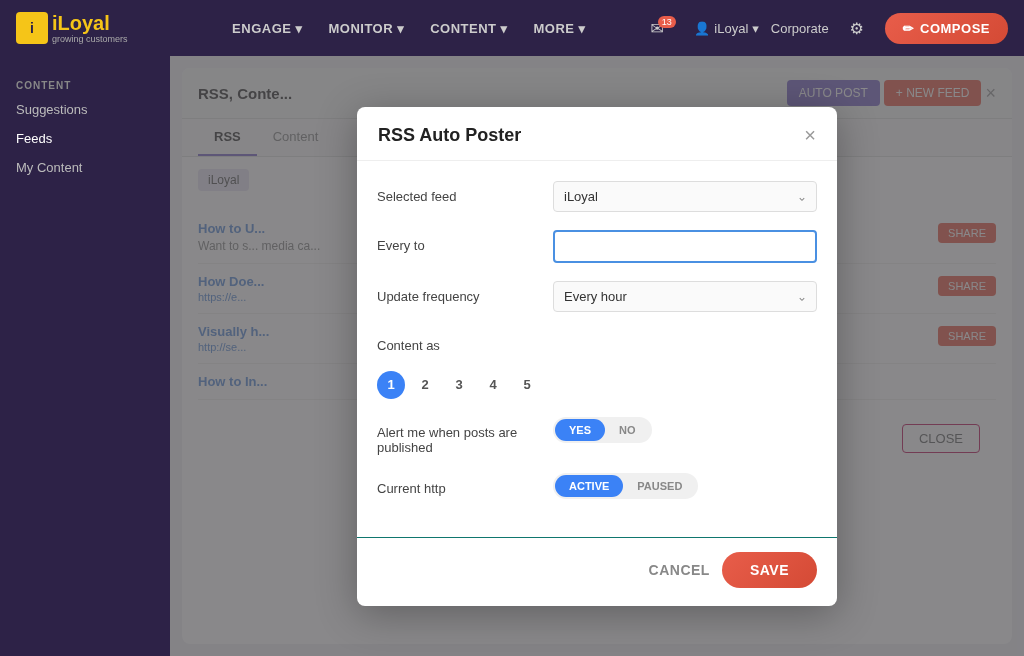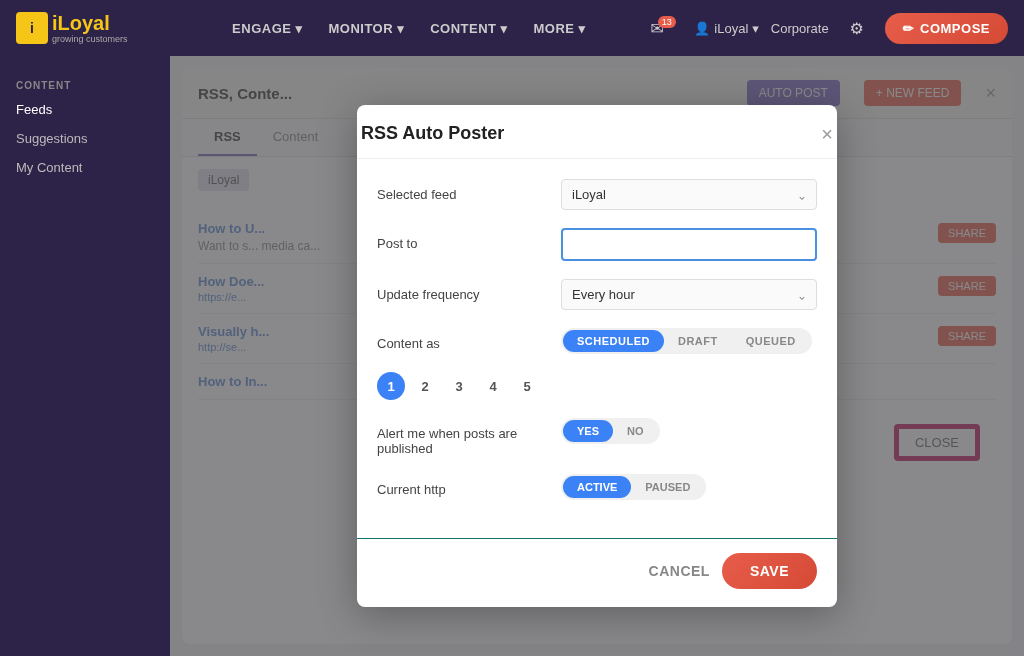--- a/index.html
+++ b/index.html
@@ -172,21 +172,21 @@
       border-bottom: 1px solid #e0e0e0;
       font-size: 15px;
       font-weight: 600;
       color: #333;
       display: flex;
       justify-content: space-between;
       align-items: center;
     }
     .content-panel-header-right {
       display: flex;
-      gap: 24px;
+      gap: 4px;
       align-items: center;
     }
     .auto-post-btn {
       background: #7b68c8;
       color: #fff;
       border: none;
       border-radius: 4px;
       padding: 6px 12px;
       font-size: 12px;
       cursor: pointer;
@@ -269,21 +269,21 @@
       border: none;
       border-radius: 4px;
       padding: 4px 10px;
       font-size: 11px;
       cursor: pointer;
       float: right;
       margin-top: 2px;
     }
     .close-btn-bottom {
       background: none;
-      border: 5px solid #be185d;
+      border: 1px solid #be185d;
       color: #666;
       padding: 6px 16px;
       border-radius: 4px;
       font-size: 13px;
       cursor: pointer;
       float: right;
       margin: 8px 16px;
     }
 
     
@@ -299,21 +299,21 @@
 
     
     .modal {
       background: #fff;
       border-radius: 8px;
       width: 480px;
       box-shadow: 0 8px 40px rgba(0,0,0,0.3);
       overflow: hidden;
     }
     .modal-header {
-      padding: 18px 4px 14px;
+      padding: 18px 21px 14px;
       border-bottom: 1px solid #eee;
       display: flex;
       justify-content: space-between;
       align-items: center;
     }
     .modal-title {
       font-size: 18px;
       font-weight: 700;
       color: #222;
     }
@@ -325,21 +325,21 @@
       cursor: pointer;
       line-height: 1;
     }
     .modal-body {
       padding: 20px;
     }
     .form-row {
       display: flex;
       align-items: flex-start;
       margin-bottom: 18px;
-      gap: 24px;
+      gap: 16px;
     }
     .form-label {
       width: 160px;
       font-size: 13px;
       color: #444;
       padding-top: 8px;
       flex-shrink: 0;
     }
     .form-control {
       flex: 1;
@@ -565,25 +565,25 @@
       <span>✏</span>
       <span>COMPOSE</span>
     </button>
   </div>
 </nav>
 
 <div class="main-area">
 
   <aside class="sidebar">
     <div class="sidebar-section">CONTENT</div>
+    <div class="sidebar-item">
+      <span>Suggestions</span>
+    </div>
     <div class="sidebar-item active">
       <span>Feeds</span>
-    </div>
-    <div class="sidebar-item">
-      <span>Suggestions</span>
     </div>
     <div class="sidebar-item">
       <span>My Content</span>
     </div>
   </aside>
 
   <div class="content-area">
 
     <div class="content-panel">
       <div class="content-panel-header">
@@ -643,47 +643,40 @@
           <div class="form-row">
             <label class="form-label">Selected feed</label>
             <div class="form-control select-wrapper">
               <select class="select-field">
                 <option>iLoyal</option>
               </select>
             </div>
           </div>
 
           <div class="form-row">
-            <label class="form-label">Post to</label>
+            <label class="form-label">Every to</label>
             <div class="form-control">
               <input class="text-input" type="text" value="" style="">
             </div>
           </div>
 
           <div class="form-row">
             <label class="form-label">Update frequency</label>
             <div class="form-control select-wrapper">
               <select class="select-field">
                 <option>Every hour</option>
                 <option>Every 2 hours</option>
                 <option>Every 6 hours</option>
                 <option>Every day</option>
               </select>
             </div>
           </div>
 
           <div class="form-row">
             <label class="form-label">Content as</label>
-            <div class="form-control">
-              <div class="toggle-group">
-                <button class="toggle-btn active-blue">SCHEDULED</button>
-                <button class="toggle-btn inactive">DRAFT</button>
-                <button class="toggle-btn inactive">QUEUED</button>
-              </div>
-            </div>
           </div>
 
           <div class="form-row">
             <div class="form-control">
               <div class="number-group">
                 <button class="num-btn selected">1</button>
                 <button class="num-btn unselected">2</button>
                 <button class="num-btn unselected">3</button>
                 <button class="num-btn unselected">4</button>
                 <button class="num-btn unselected">5</button>

